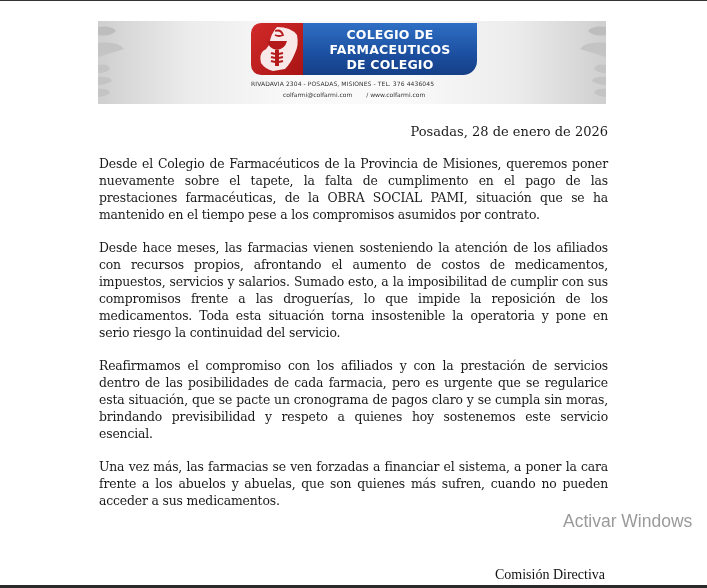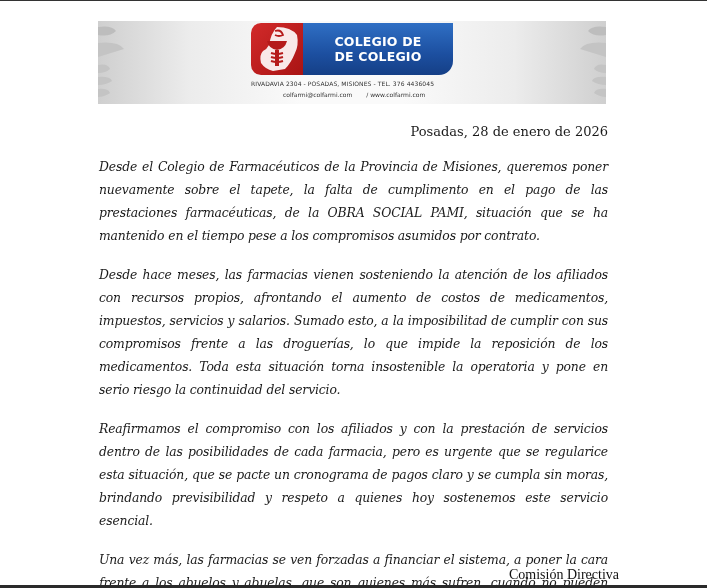--- a/index.html
+++ b/index.html
@@ -50,21 +50,21 @@
     .logo-red {
       position: absolute;
       left: 0; top: 0;
       width: 52px; height: 52px;
       background: linear-gradient(135deg, #d22a2a 0%, #a91414 100%);
       border-radius: 10px 0 0 10px;
     }
     .logo-blue {
       position: absolute;
       left: 52px; top: 0;
-      width: 150px; height: 52px;
+      width: 174px; height: 52px;
       background: linear-gradient(180deg, #2f6fc4 0%, #1c4fa0 60%, #153f86 100%);
       border-radius: 0 0 14px 0;
       display: flex;
       flex-direction: column;
       align-items: center;
       justify-content: center;
     }
     .logo-line {
       font-family: "DejaVu Sans", sans-serif;
       font-weight: bold;
@@ -104,33 +104,31 @@
 
     
     .letter-body {
       position: absolute;
       left: 99px; top: 155px;
       width: 509px;
     }
     .para {
       margin: 0 0 16px 0;
       font-size: 12.4px;
-      line-height: 23px;
+      line-height: 17px;
       text-align: justify;
       letter-spacing: -0.15px;
-      font-style: italic;
     }
     .signature {
       position: absolute;
       left: 495px; top: 567px;
       font-family: "Liberation Serif", serif;
       font-size: 14px;
       color: #111111;
       white-space: nowrap;
-      margin-left: 14px;
     }
 
     
     .watermark {
       position: absolute;
       left: 563px; top: 510px;
       font-family: "Liberation Sans", sans-serif;
       color: rgba(120,120,120,0.75);
       white-space: nowrap;
     }
@@ -170,20 +168,21 @@
       <svg width="52" height="52" viewBox="0 0 52 52">
         <path d="M26 4 Q40 4 46 12 Q48 22 44 30 Q40 40 34 46 L22 48 Q14 46 10 40 Q8 32 12 28 Q16 26 18 22 Q20 10 26 4 Z" fill="#ffffff" opacity="0.9"></path>
         <path d="M16 18 L36 18 Q34 26 26 27 Q18 26 16 18 Z" fill="#b51a1a"></path>
         <rect x="24" y="27" width="4" height="16" fill="#b51a1a"></rect>
         <path d="M20 30 Q26 32 32 30 M20 34 Q26 36 32 34 M20 38 Q26 40 32 38" stroke="#b51a1a" stroke-width="2" fill="none"></path>
         <path d="M24 8 Q30 6 32 12 Q28 14 24 12" stroke="#b51a1a" stroke-width="1.8" fill="none"></path>
       </svg>
     </div>
     <div class="logo-blue">
       <div class="logo-line">COLEGIO  DE</div>
+      <div class="logo-line">FARMACEUTICOS</div>
       <div class="logo-line">DE COLEGIO</div>
     </div>
   </div>
 
   <div class="address-line">RIVADAVIA 2304 - POSADAS, MISIONES - TEL. 376 4436045</div>
   <div class="contact-line">
     <span>colfarmi@colfarmi.com</span>
     <span>/ www.colfarmi.com</span>
   </div>
 </div>
@@ -191,17 +190,18 @@
 <div class="date">Posadas, 28 de enero de 2026</div>
 
 <div class="letter-body">
   <p class="para">Desde el Colegio de Farmacéuticos de la Provincia de Misiones, queremos poner nuevamente sobre el tapete, la falta de cumplimento en el pago de las prestaciones farmacéuticas, de la OBRA SOCIAL PAMI, situación que se ha mantenido en el tiempo pese a los compromisos asumidos por contrato.</p>
   <p class="para">Desde hace meses, las farmacias vienen sosteniendo la atención de los afiliados con recursos propios, afrontando el aumento de costos de medicamentos, impuestos, servicios y salarios. Sumado esto,  a la imposibilitad de cumplir con sus compromisos frente a las droguerías, lo que impide la reposición de los medicamentos. Toda esta situación torna insostenible la operatoria y pone en serio riesgo la continuidad del servicio.</p>
   <p class="para">Reafirmamos el compromiso con los afiliados y con la prestación de servicios dentro de las posibilidades de cada farmacia, pero es urgente que se regularice esta situación, que se pacte un cronograma de pagos claro y se cumpla sin moras, brindando previsibilidad y respeto a quienes hoy sostenemos este servicio esencial.</p>
   <p class="para">Una vez más, las farmacias se ven forzadas a financiar el sistema, a poner la cara frente a los abuelos y abuelas, que son quienes más sufren, cuando no pueden acceder a sus medicamentos.</p>
 </div>
 
 <div class="watermark">
+  <div class="watermark-title">Activar Windows</div>
 </div>
 
 <div class="signature">Comisión Directiva</div>
 
 <div class="bottom-border"></div>
 
 </body></html>

